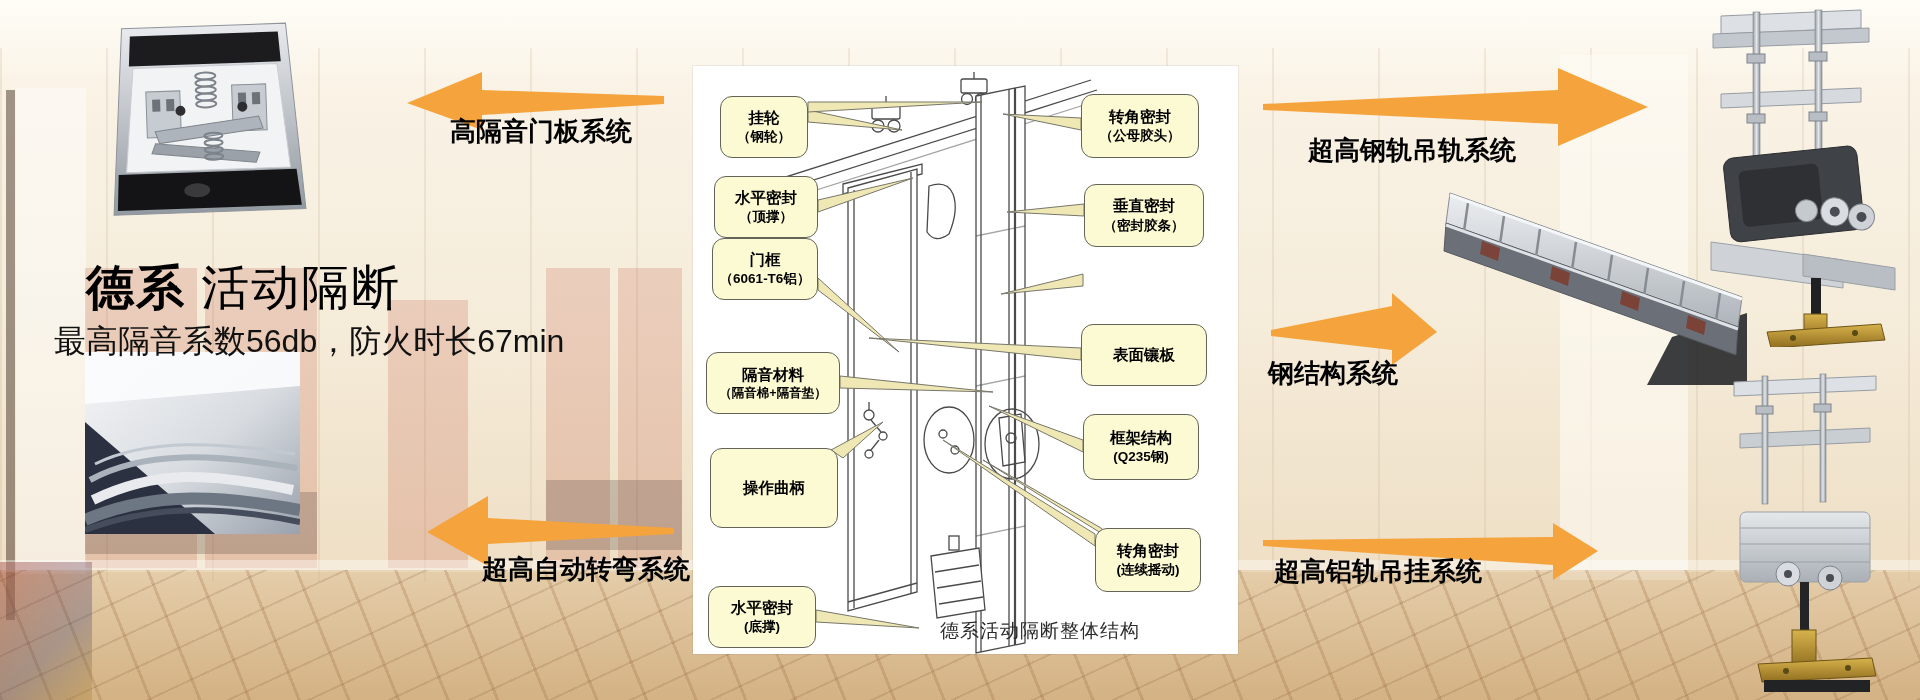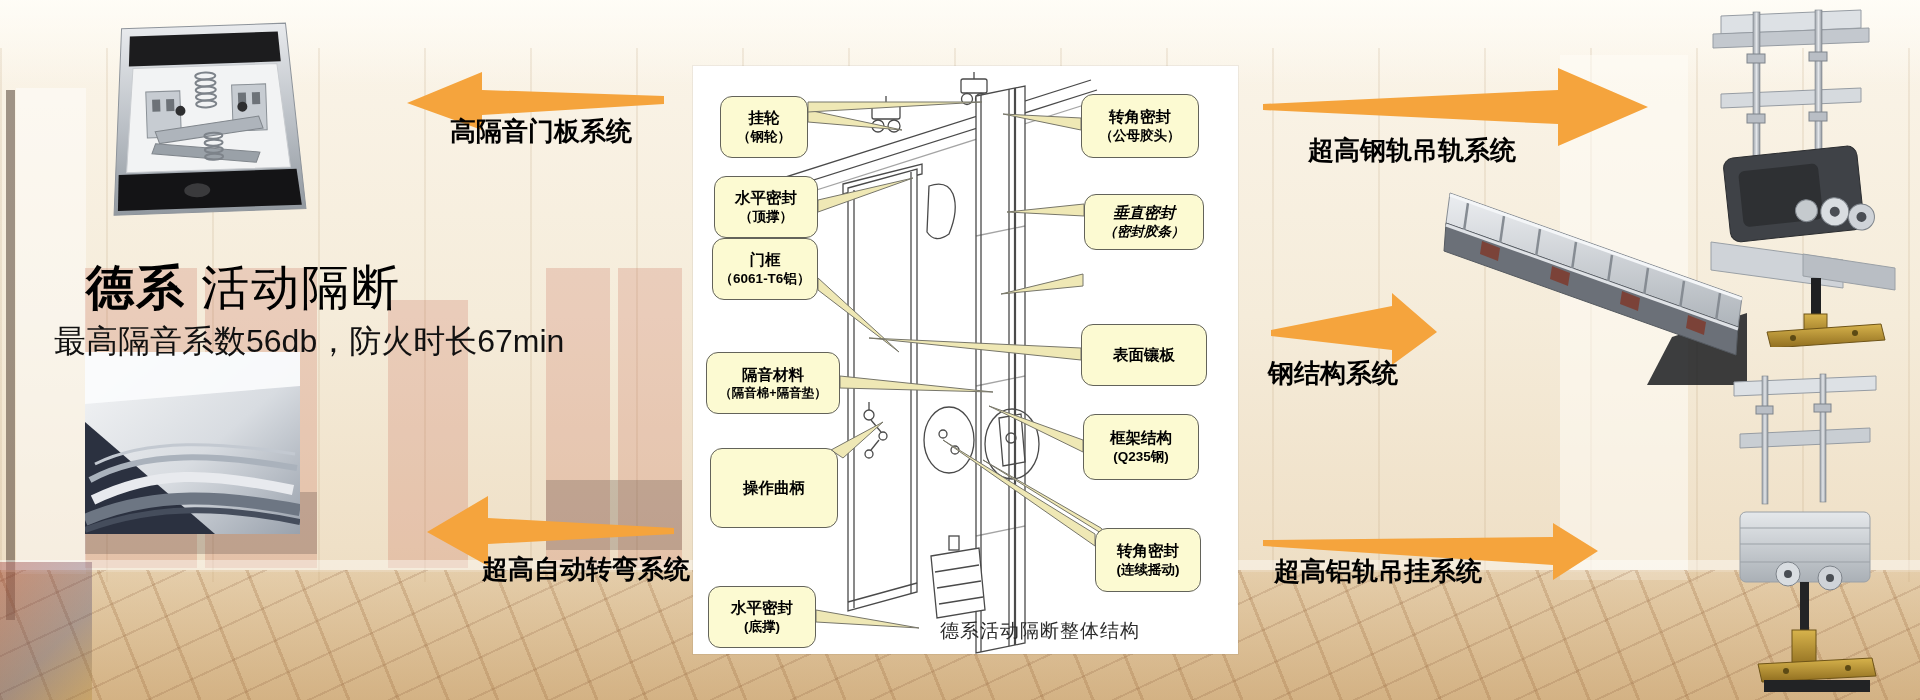--- a/index.html
+++ b/index.html
@@ -356,21 +356,21 @@
     </div>
     <div class="callout" style="left:15px;top:520px;width:108px;height:62px;">
       <span class="l1">水平密封</span>
       <span class="l2">(底撑)</span>
     </div>
 
     <div class="callout" style="left:388px;top:28px;width:118px;height:64px;">
       <span class="l1">转角密封</span>
       <span class="l2">（公母胶头）</span>
     </div>
-    <div class="callout" style="left:391px;top:128px;width:120px;height:56px;font-style:italic;">
+    <div class="callout" style="left:391px;top:118px;width:120px;height:63px;">
       <span class="l1">垂直密封</span>
       <span class="l2">（密封胶条）</span>
     </div>
     <div class="callout" style="left:388px;top:258px;width:126px;height:62px;">
       <span class="l1">表面镶板</span>
 
     </div>
     <div class="callout" style="left:390px;top:348px;width:116px;height:66px;">
       <span class="l1">框架结构</span>
       <span class="l2">(Q235钢)</span>

